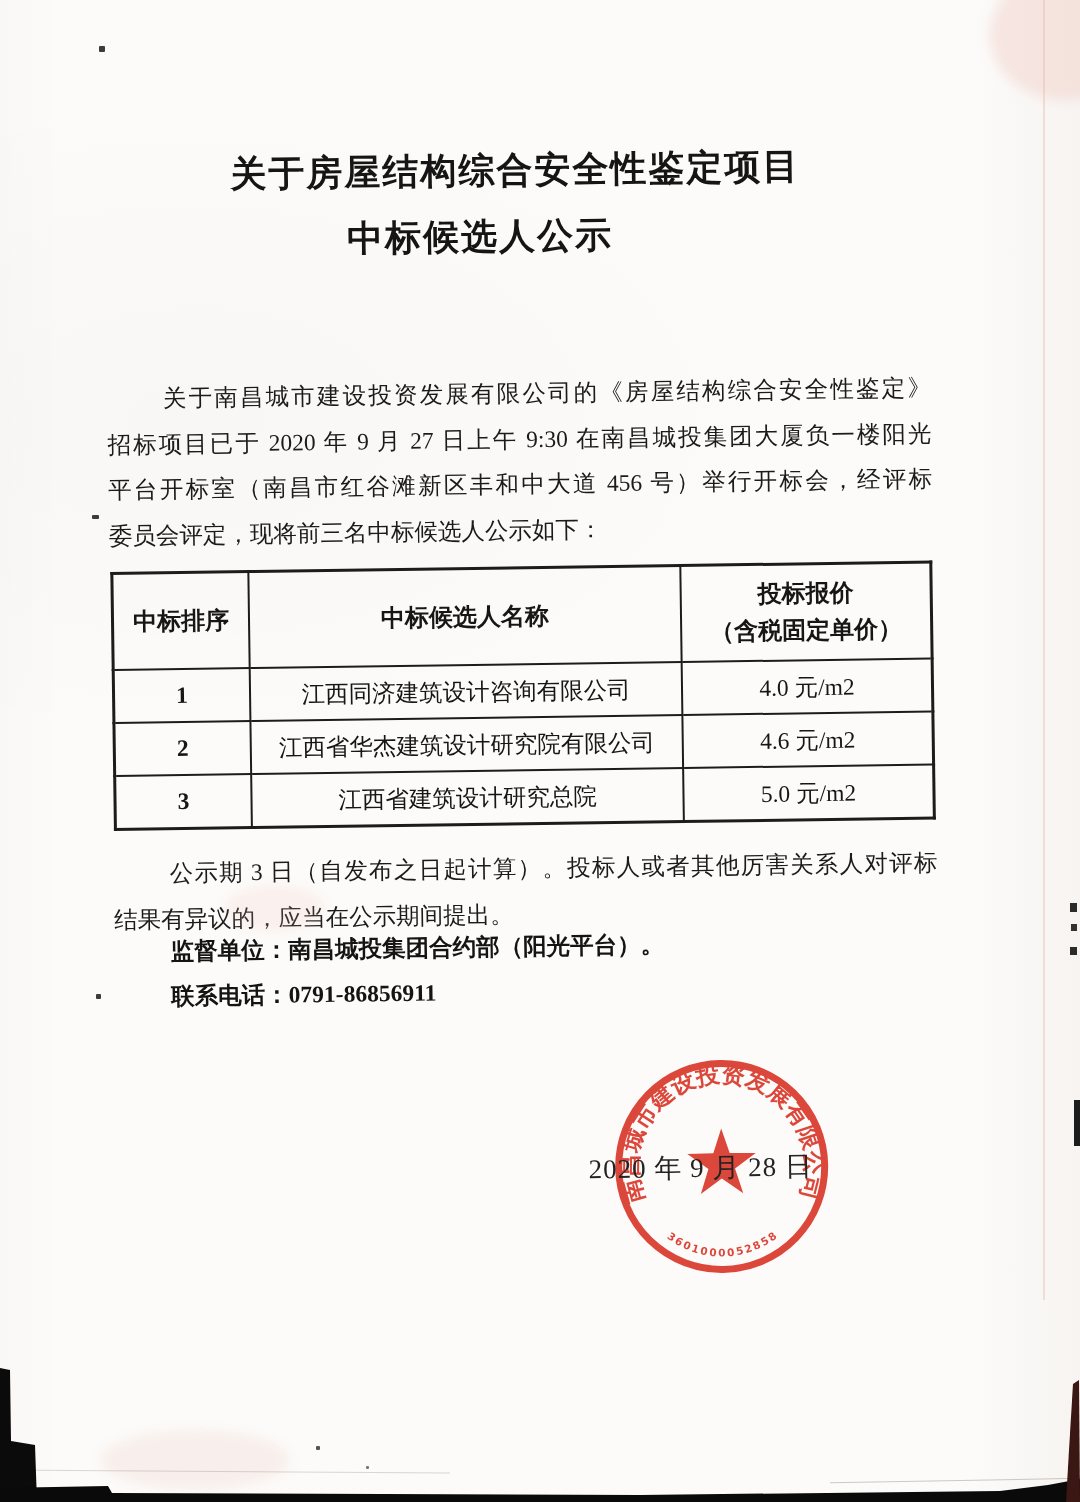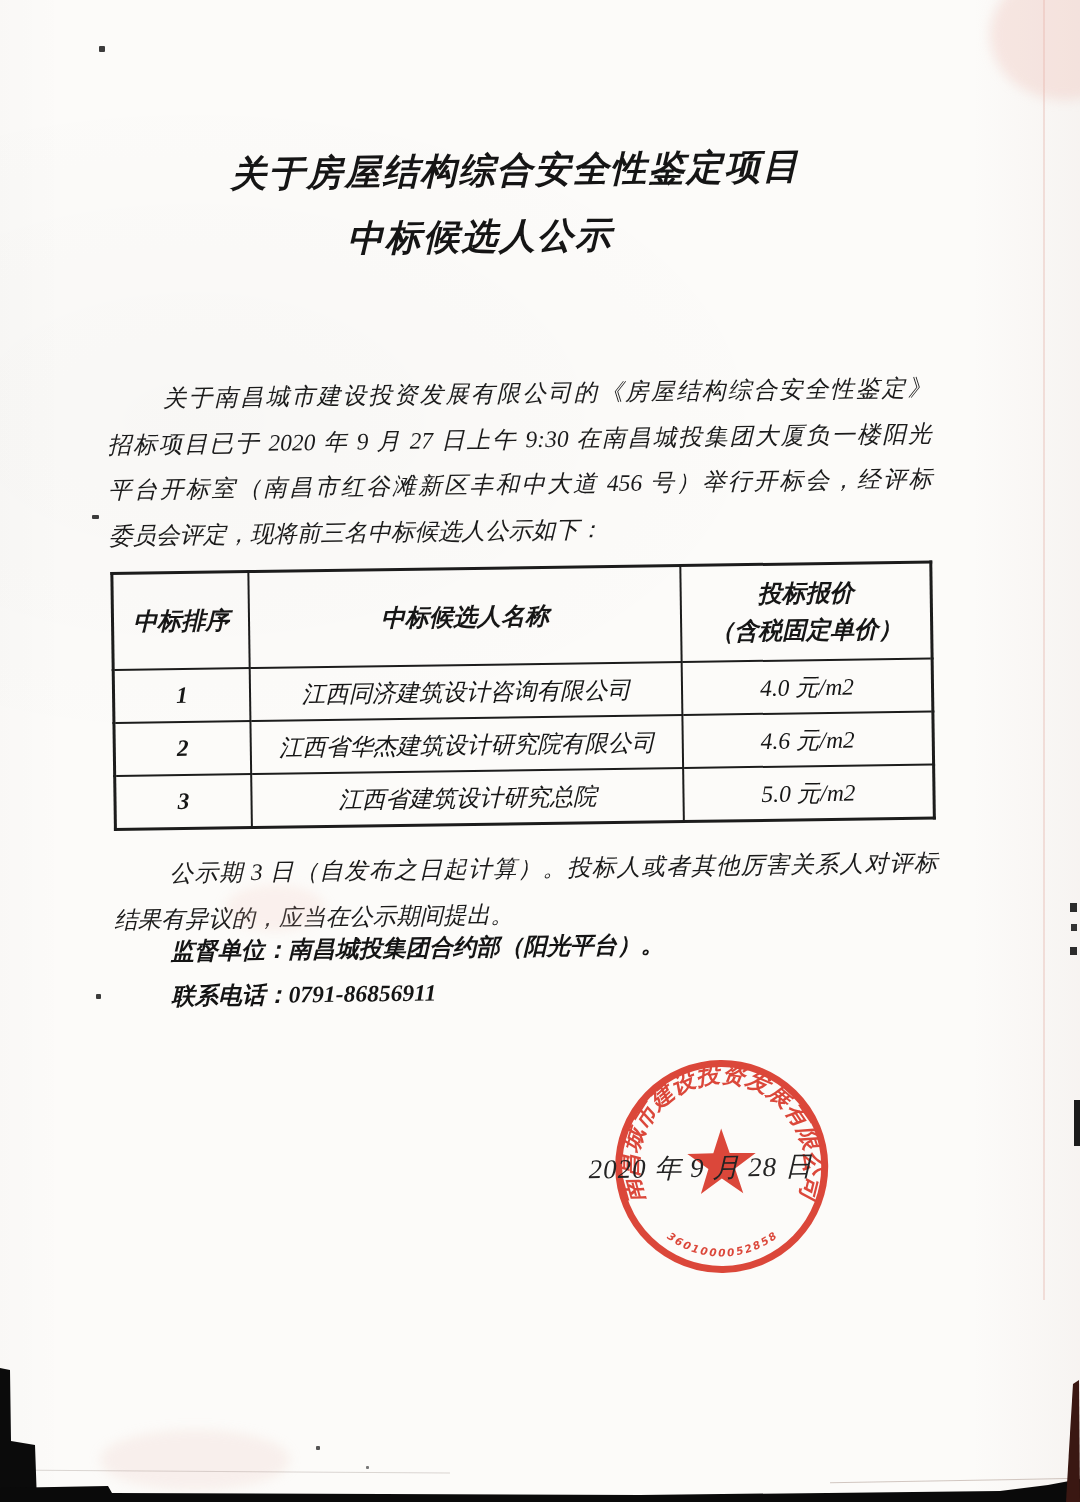--- a/index.html
+++ b/index.html
@@ -4,21 +4,20 @@
 <style>
   html,body{margin:0;padding:0;background:#888;}
   .page{
     position:relative;width:1080px;height:1502px;overflow:hidden;
     background:
       radial-gradient(900px 500px at 18% 28%, rgba(0,0,0,0.015), transparent 70%),
       linear-gradient(to right, rgba(0,0,0,0.012) 0%, transparent 6%, transparent 90%, rgba(150,110,100,0.05) 100%),
       #fcfbf9;
     font-family:"Liberation Serif","DejaVu Serif",serif;
     color:#1d1d1d;
-    font-style:italic;
   }
   .content{position:absolute;inset:0;transform:rotate(-0.8deg);transform-origin:540px 760px;}
 
   .title-line{position:absolute;left:112px;width:823px;text-align:center;
     font-size:36px;font-weight:bold;letter-spacing:2px;color:#151515;}
   .title-line.l1{top:146px;}
   .title-line.l2{top:212px;left:76px;}
 
   .para{position:absolute;left:112px;width:824px;font-size:23.5px;line-height:45.5px;color:#1b1b1b;}
   .para .pline{white-space:nowrap;}

